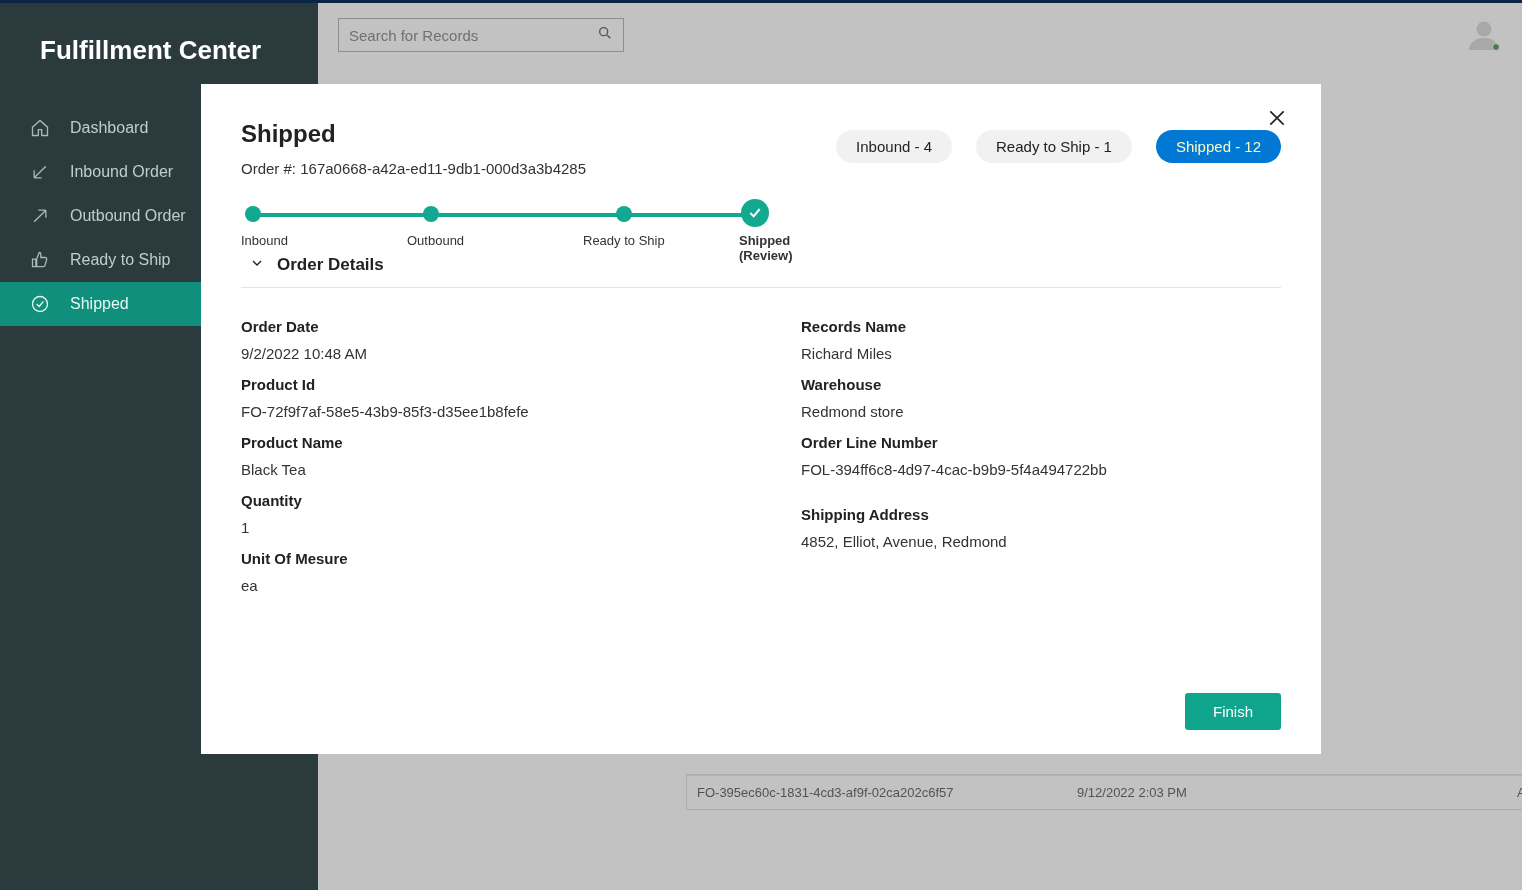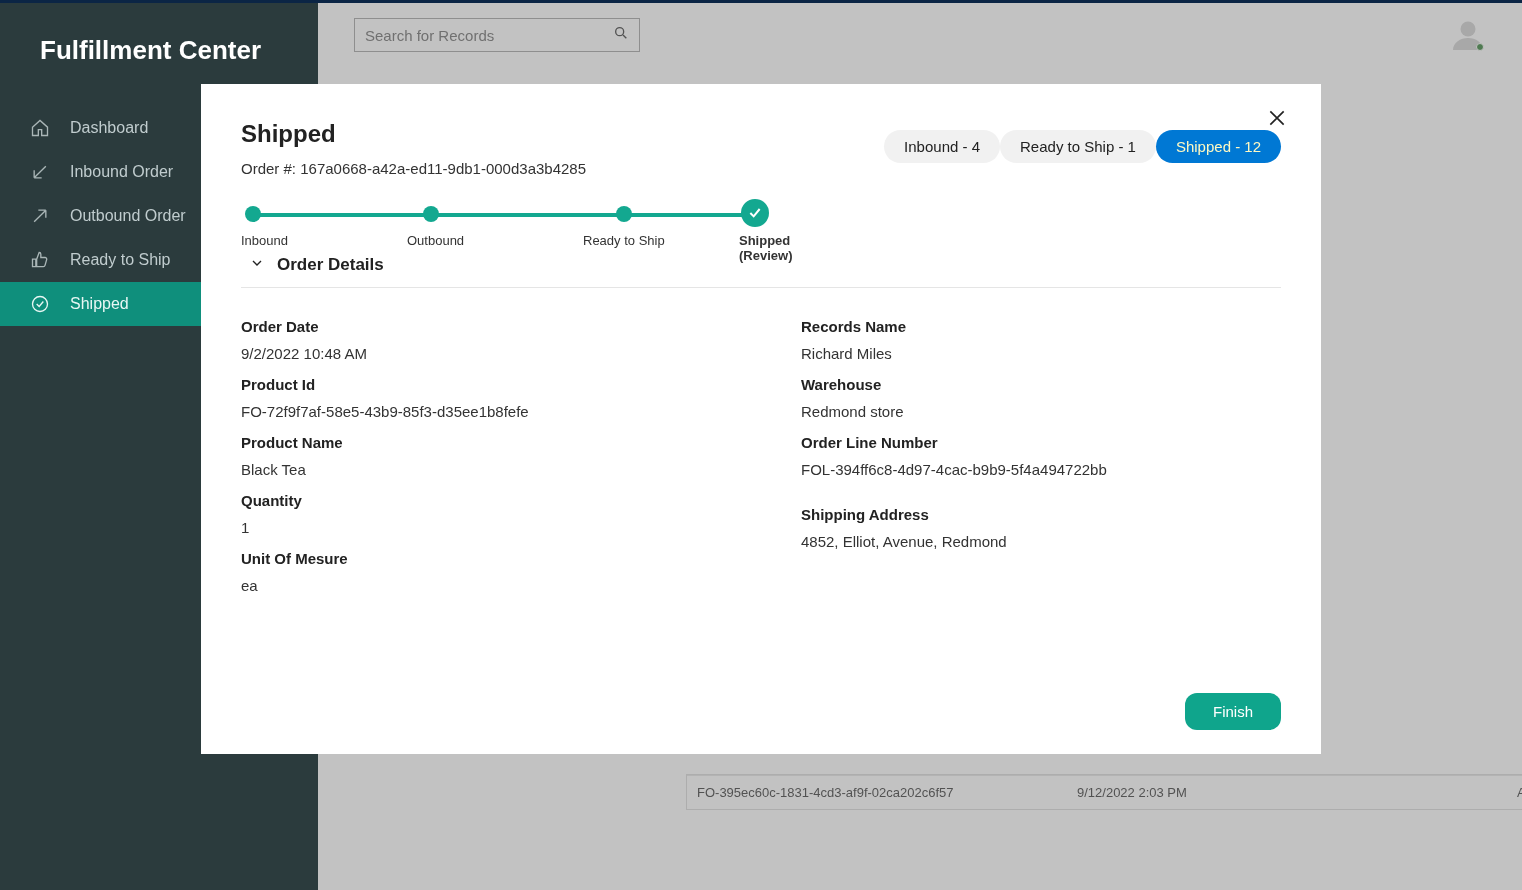--- a/index.html
+++ b/index.html
@@ -60,21 +60,21 @@
 
   .main {
     position: absolute;
     top: 3px; left: 318px;
     right: 0; height: 887px;
     background: #fff;
   }
   .main-header {
     display: flex;
     align-items: center;
-    padding: 14px 36px;
+    padding: 14px 20px;
   }
   .search {
     width: 286px;
     height: 34px;
     border: 1px solid #a0a0a0;
     background: #fff;
     display: flex;
     align-items: center;
     padding: 0 10px;
     justify-content: space-between;
@@ -152,20 +152,21 @@
     color: #222;
   }
   .modal-sub {
     margin-top: 12px;
     font-size: 15px;
     color: #333;
   }
   .pills {
     margin-left: auto;
     display: flex;
+    gap: 24px;
     margin-top: 10px;
   }
   .pill {
     padding: 8px 20px;
     border-radius: 20px;
     font-size: 15px;
     background: #f1f1f1;
     color: #222;
     cursor: pointer;
   }
@@ -251,21 +252,21 @@
   .modal-footer {
     position: absolute;
     bottom: 24px; right: 40px;
   }
   .finish-btn {
     background: #0fa58c;
     color: #fff;
     border: none;
     padding: 10px 28px;
     font-size: 15px;
-    border-radius: 12px;
+    border-radius: 3px;
     cursor: pointer;
   }
 </style>
 </head>
 <body>
 
 <div class="topbar"></div>
 
 <div class="sidebar">
   <div class="app-title">Fulfillment Center</div>

